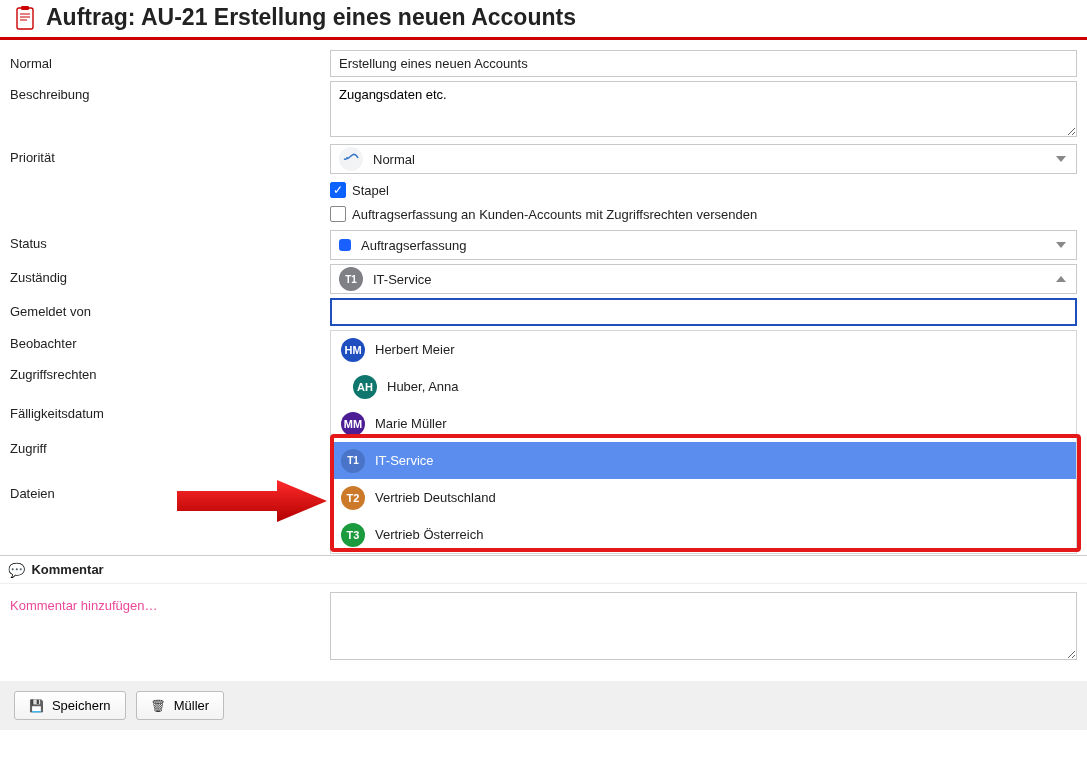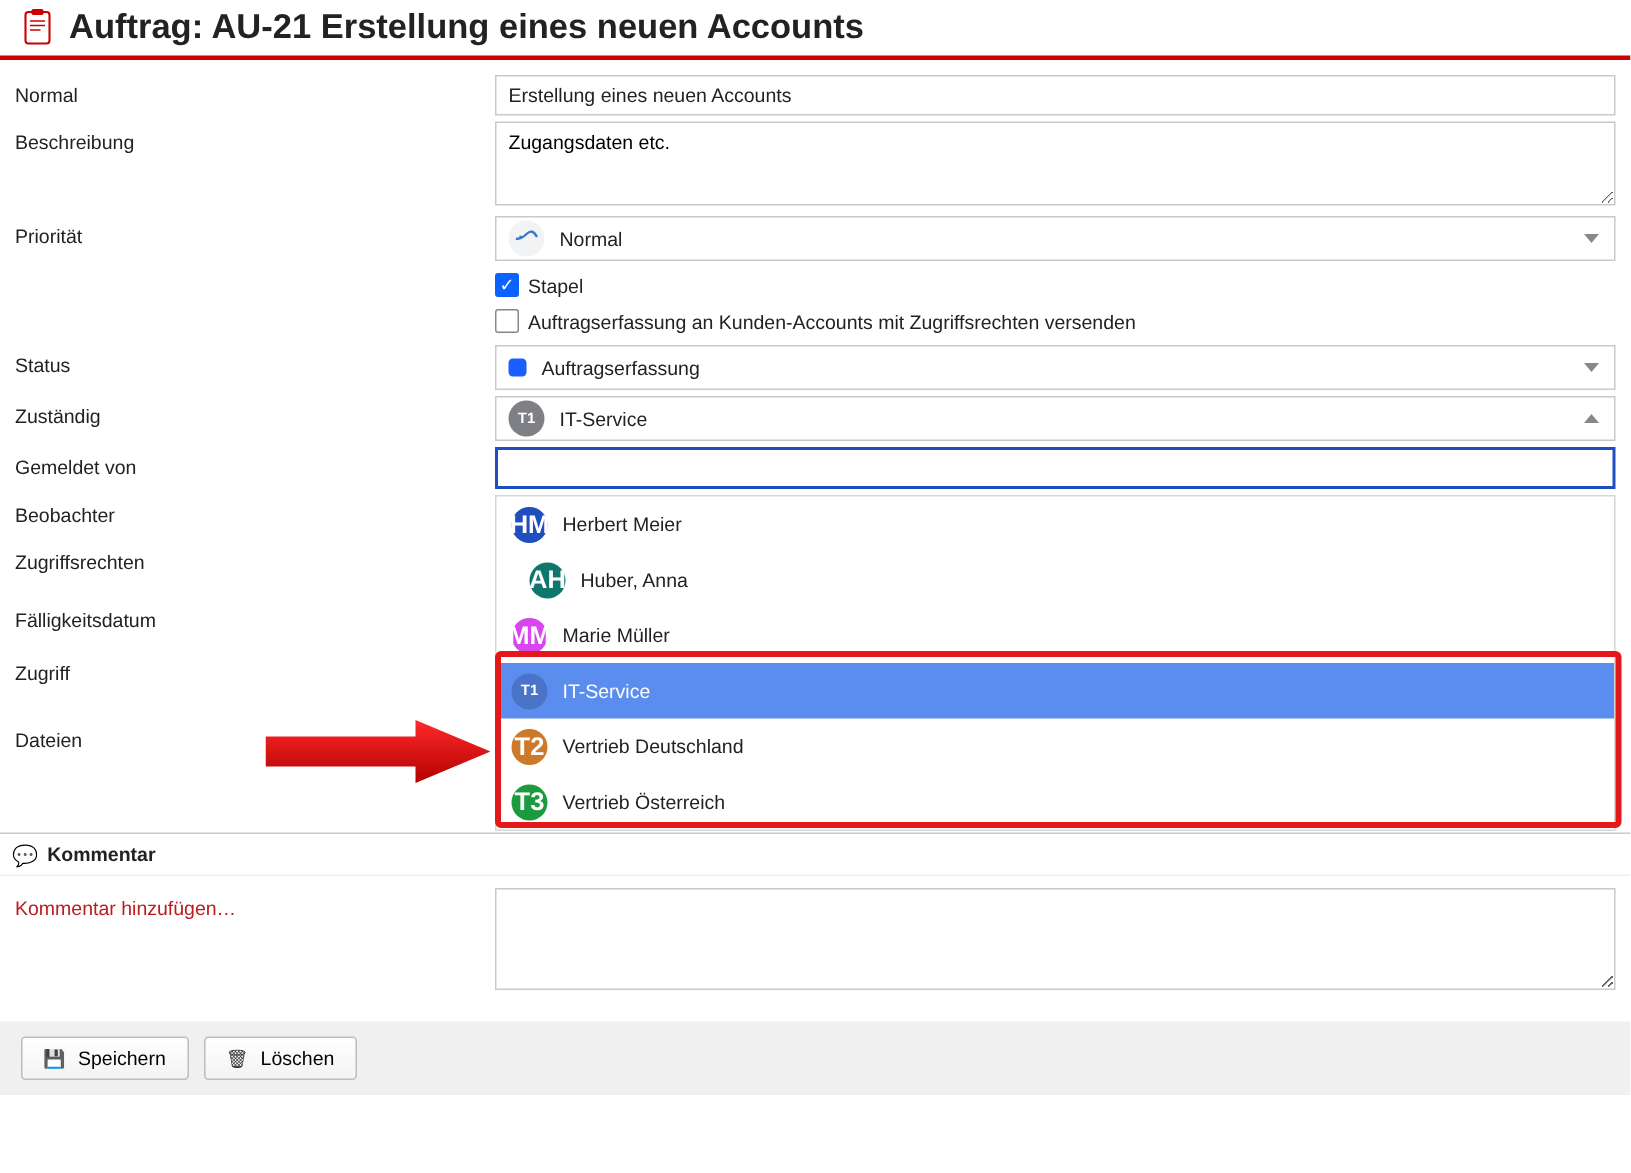--- a/index.html
+++ b/index.html
@@ -91,28 +91,28 @@
     border-bottom: 6px solid #888;
   }
 
   .avatar {
     width: 24px; height: 24px;
     border-radius: 50%;
     display: inline-flex;
     align-items: center;
     justify-content: center;
     color: #fff;
-    font-size: 17px;
+    font-size: 11px;
     font-weight: bold;
     margin-right: 10px;
     flex-shrink: 0;
   }
   .av-blue   { background:#1f4fbf; }
   .av-teal   { background:#0f766e;margin-left:12px; }
-  .av-green  { background:#d946ef; }
+  .av-green  { background:#4c1d95; }
   .av-grey   { background:#7f7f86; color:#fff; font-size:10px; }
   .av-orange { background:#cc7a29; }
   .av-dgreen { background:#1b9b3d; }
 
   .priority-icon {
     width: 24px; height: 24px;
     border-radius: 50%;
     background: #f1f3f5;
     display: inline-flex;
     align-items: center;
@@ -380,29 +380,29 @@
   <div style="height:36px"></div>
 </div>
 
 <div class="section-header">
   <span class="speech-icon">💬</span>
   <span>Kommentar</span>
 </div>
 
 <div class="form-wrap" style="padding-top:8px;">
   <div class="row">
-    <div class="label" style="color:#b91c1c">Kommentar hinzufügen…</div>
+    <div class="label" style="color:#ec4899">Kommentar hinzufügen…</div>
     <div class="field">
       <textarea class="textarea" style="height: 68px;"></textarea>
     </div>
   </div>
 </div>
 
 <div class="footer-bar">
   <button class="btn">
     <span class="btn-icon">💾</span>
     <span>Speichern</span>
   </button>
   <button class="btn">
     <span class="btn-icon">🗑</span>
-    <span>Löschen</span>
+    <span>Müller</span>
   </button>
 </div>
 
 </body></html>

